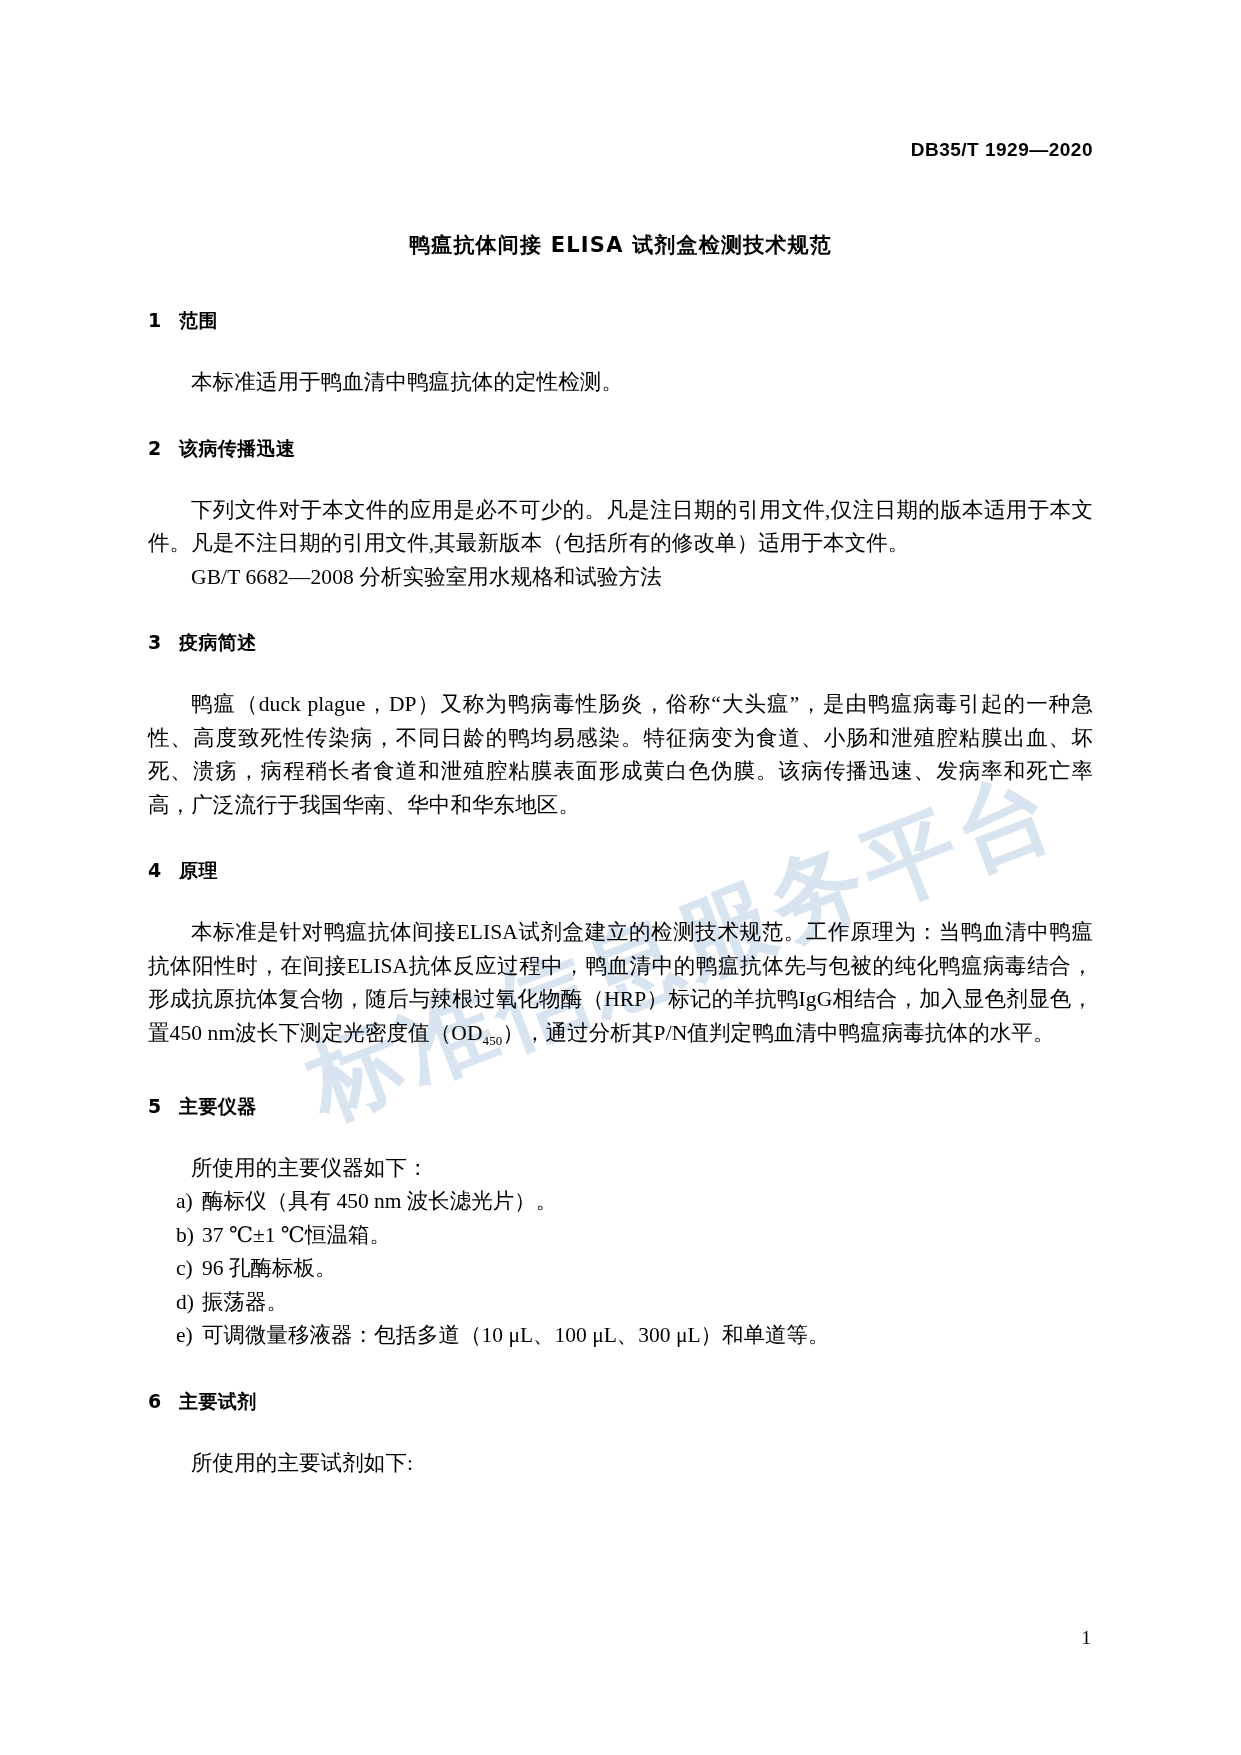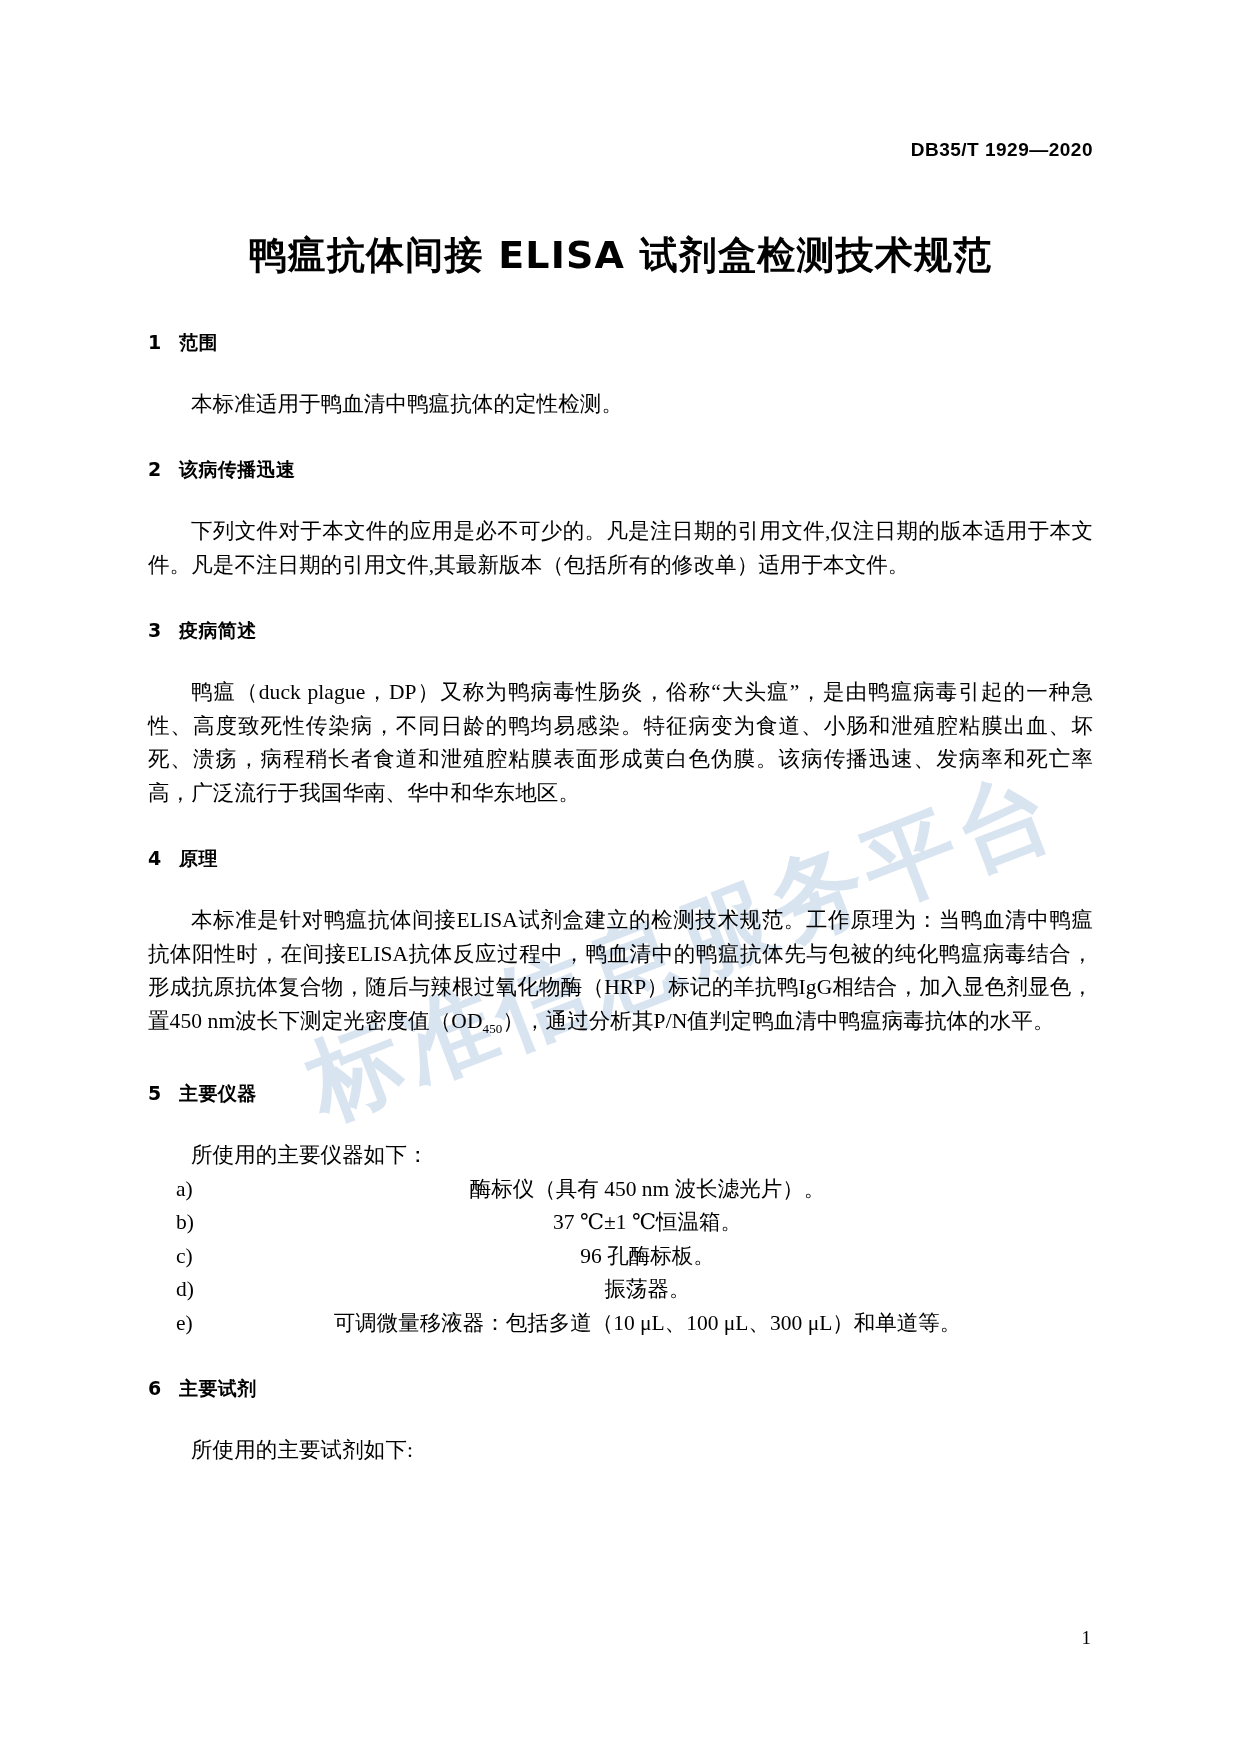--- a/index.html
+++ b/index.html
@@ -61,21 +61,21 @@
     left: 148px;
     top: 0;
     width: 945px;
     z-index: 4;
   }
 
   .doc-title {
     margin-top: 232px;
     text-align: center;
     font-family: "DejaVu Sans", sans-serif;
-    font-size: 38px;
+    font-size: 21px;
     font-weight: 700;
     letter-spacing: 1.2px;
     line-height: 1.25;
   }
 
   .sec-head {
     font-family: "DejaVu Sans", sans-serif;
     font-size: 19px;
     font-weight: 700;
     letter-spacing: .4px;
@@ -108,21 +108,21 @@
     font-size: 21.5px;
     line-height: 33.5px;
     display: flex;
   }
   .alist li .marker {
     flex: 0 0 auto;
     width: 54px;
     padding-left: 28px;
     box-sizing: border-box;
   }
-  .alist li .txt { flex: 1 1 auto; text-align: center; }
+  .alist li .txt { flex: 1 1 auto; }
 
   
   .gap-sec-before { height: 36px; }
   .gap-after-head { height: 18px; }
   .gap-small { height: 14px; }
 
   
   .page-number {
     position: absolute;
     right: 150px;
@@ -156,20 +156,21 @@
     <div class="gap-small"></div>
     <p class="para indent">本标准适用于鸭血清中鸭瘟抗体的定性检测。</p>
 
     <div class="gap-sec-before"></div>
     <div class="sec-head">
       <span class="num">2</span><span>该病传播迅速</span>
     </div>
     <div class="gap-after-head"></div>
     <div class="gap-small"></div>
     <p class="para indent">下列文件对于本文件的应用是必不可少的。凡是注日期的引用文件,仅注日期的版本适用于本文件。凡是不注日期的引用文件,其最新版本（包括所有的修改单）适用于本文件。</p>
+    <p class="para indent">GB/T 6682—2008    分析实验室用水规格和试验方法</p>
 
     <div class="gap-sec-before"></div>
     <div class="sec-head">
       <span class="num">3</span><span>疫病简述</span>
     </div>
     <div class="gap-after-head"></div>
     <div class="gap-small"></div>
     <p class="para indent">鸭瘟（duck plague，DP）又称为鸭病毒性肠炎，俗称“大头瘟”，是由鸭瘟病毒引起的一种急性、高度致死性传染病，不同日龄的鸭均易感染。特征病变为食道、小肠和泄殖腔粘膜出血、坏死、溃疡，病程稍长者食道和泄殖腔粘膜表面形成黄白色伪膜。该病传播迅速、发病率和死亡率高，广泛流行于我国华南、华中和华东地区。</p>
 
     <div class="gap-sec-before"></div>

